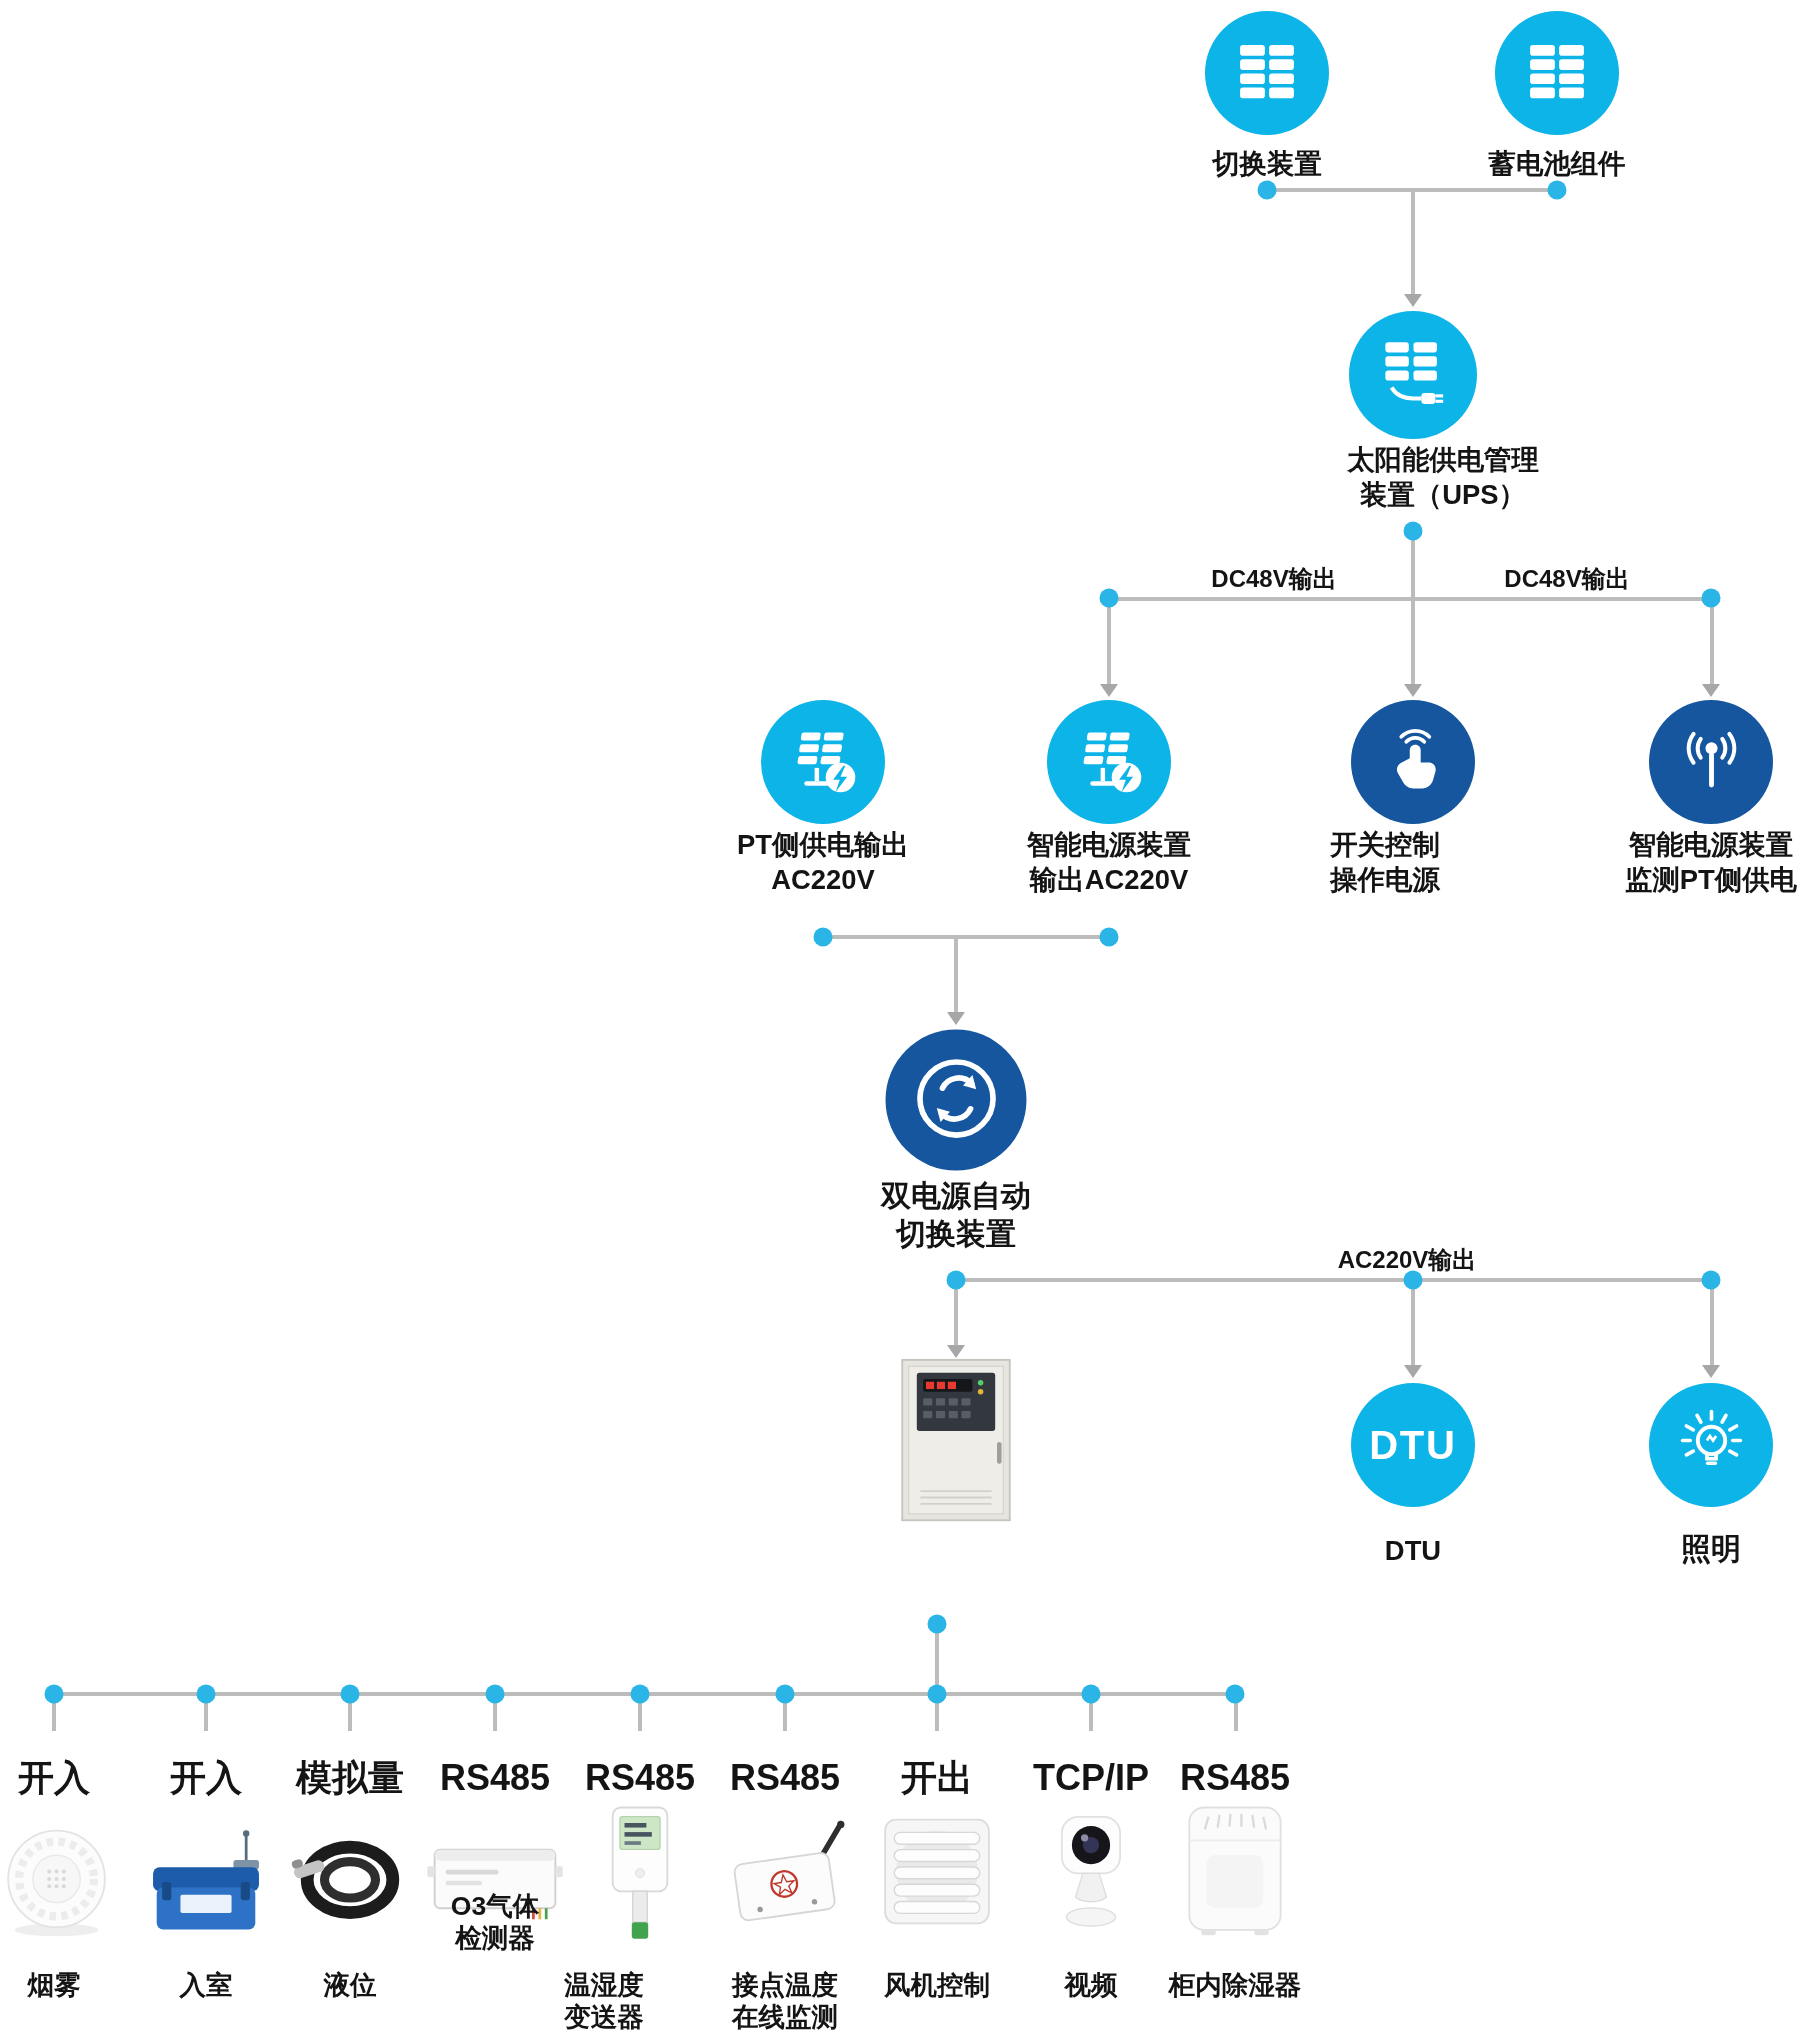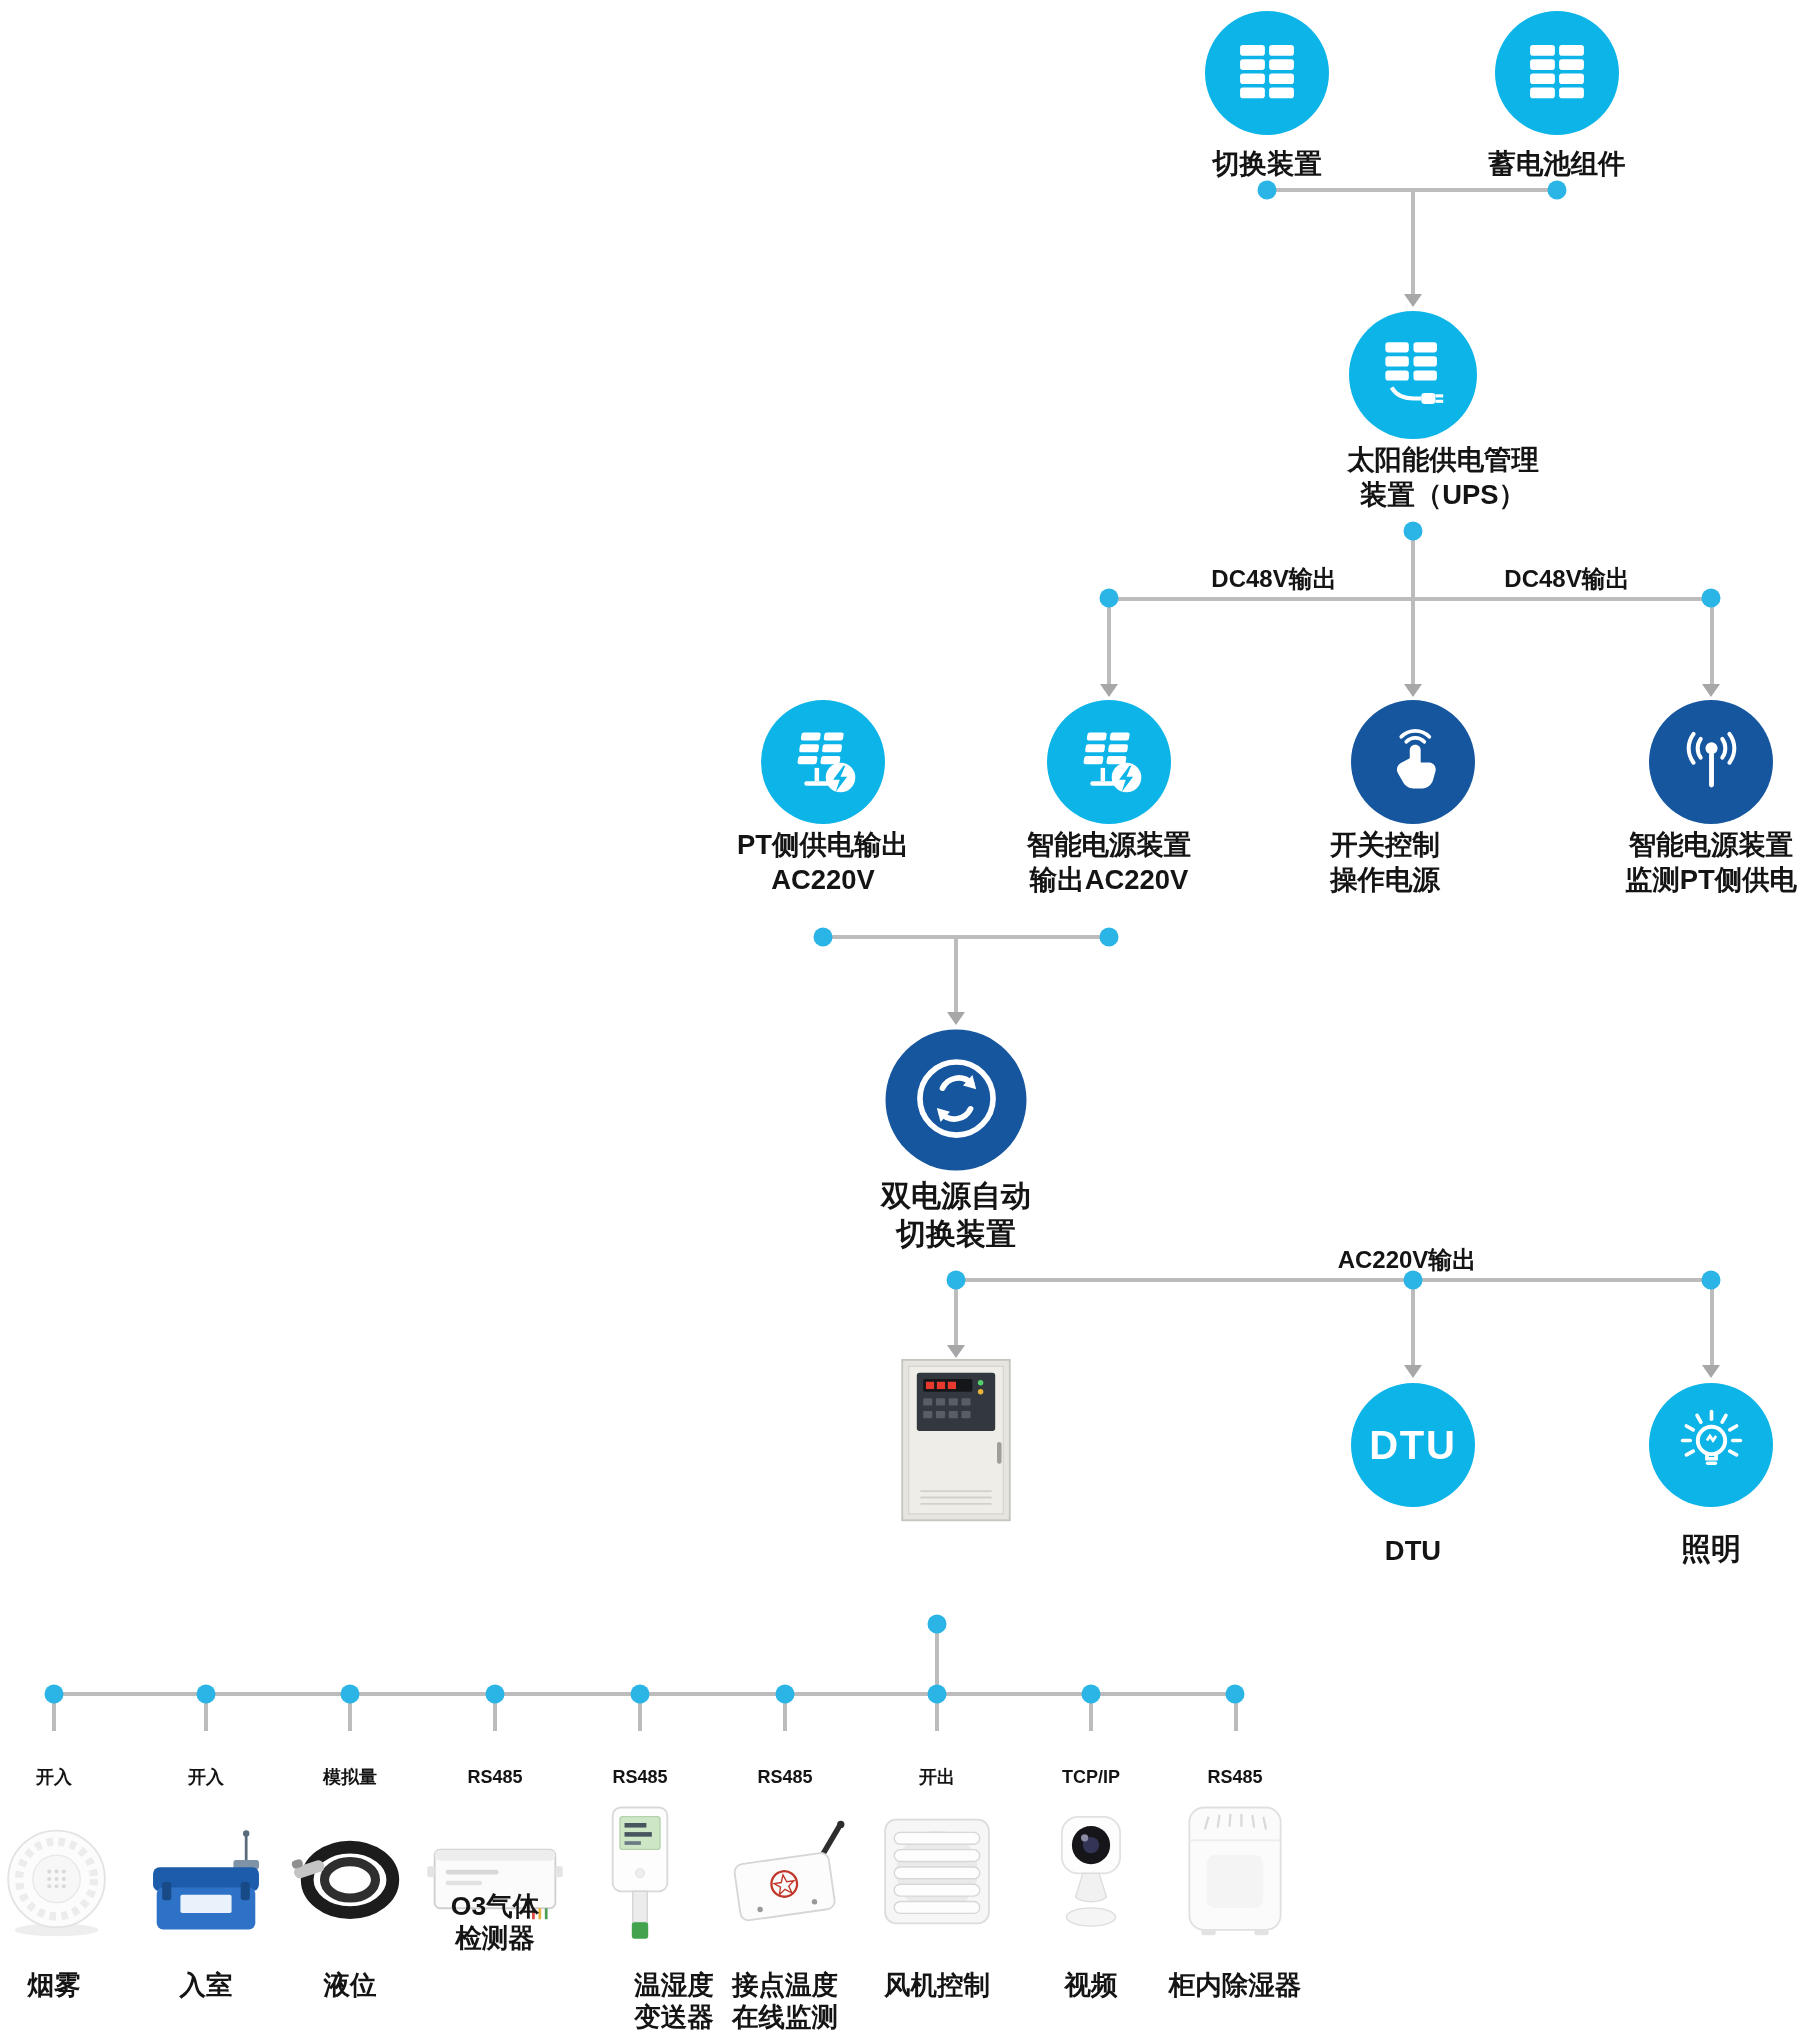--- a/index.html
+++ b/index.html
@@ -13,21 +13,21 @@
 #canvas{position:relative;width:1801px;height:2035px;background:#ffffff;overflow:hidden;color:#141414;}
 .line{position:absolute;background:var(--line);}
 .dot{position:absolute;width:19px;height:19px;border-radius:50%;background:var(--dot);transform:translate(-50%,-50%);}
 .arr{position:absolute;width:0;height:0;border-left:9.1px solid transparent;border-right:9.1px solid transparent;border-top:13.7px solid #a7a7a7;transform:translateX(-50%);}
 .node{position:absolute;border-radius:50%;display:flex;align-items:center;justify-content:center;transform:translate(-50%,-50%);}
 .node.cyan{background:var(--cyan);}
 .node.blue{background:var(--blue);}
 .lbl{position:absolute;transform:translateX(-50%);text-align:center;font-weight:700;color:#141414;font-size:27.4px;line-height:35px;white-space:nowrap;}
 .lbl.small{font-size:24px;line-height:31px;}
 .lbl.big{font-size:30px;line-height:38px;}
-.lbl.port{font-size:18px;line-height:31px;}
+.lbl.port{font-size:36px;line-height:31px;}
 .lbl.dev{font-size:26.5px;line-height:32px;}
 .photo{position:absolute;transform:translateX(-50%);}
 .dtu-text{color:#ffffff;font-size:40px;font-weight:700;letter-spacing:1.8px;}
 </style>
 </head>
 <body>
 
 <div id="canvas">
 
   <div class="line" style="left:1267px;top:188px;width:290px;height:3.7px"></div>
@@ -378,21 +378,21 @@
       <rect x="26" y="6" width="60" height="92" rx="9" fill="#fdfdfd" stroke="#d9d9d9" stroke-width="2"></rect>
       <rect x="34" y="16" width="44" height="36" rx="3" fill="#cde7c6" stroke="#b5d2ac" stroke-width="1.5"></rect>
       <rect x="39" y="23" width="24" height="5" fill="#47555f"></rect>
       <rect x="39" y="33" width="30" height="5" fill="#47555f"></rect>
       <rect x="39" y="43" width="18" height="4" fill="#6b7a84"></rect>
       <circle cx="56" cy="78" r="5" fill="#eeeeee" stroke="#dddddd"></circle>
       <rect x="48" y="98" width="16" height="34" fill="#ececec" stroke="#d5d5d5" stroke-width="1.5"></rect>
       <rect x="47" y="132" width="18" height="18" rx="3" fill="#43a24e"></rect>
     </svg>
   </div>
-  <div class="lbl dev" style="left:674px;top:1969px">
+  <div class="lbl dev" style="left:604px;top:1969px">
     <div>温湿度</div>
     <div>变送器</div>
   </div>
 
   <div class="lbl port" style="left:785px;top:1762px">RS485</div>
   <div class="photo" style="left:785px;top:1818px">
     <svg width="139" height="108" viewBox="0 0 152 118">
       <line x1="116" y1="42" x2="136" y2="8" stroke="#2e2e2e" stroke-width="6" stroke-linecap="round"></line>
       <circle cx="137" cy="7" r="4" fill="#2e2e2e"></circle>
       <g transform="rotate(-8 76 78)">

